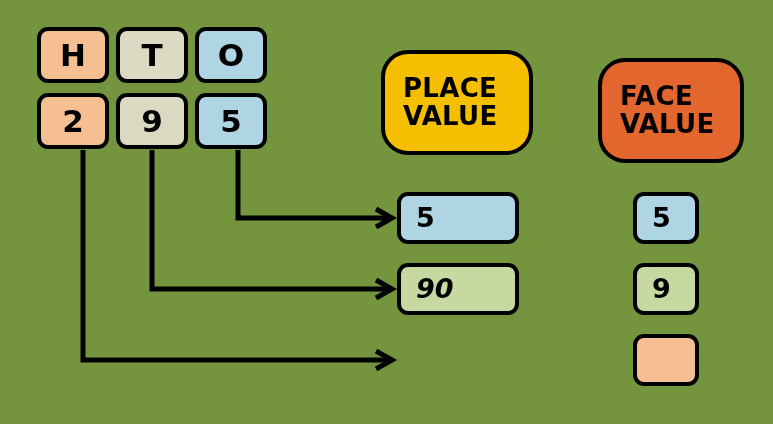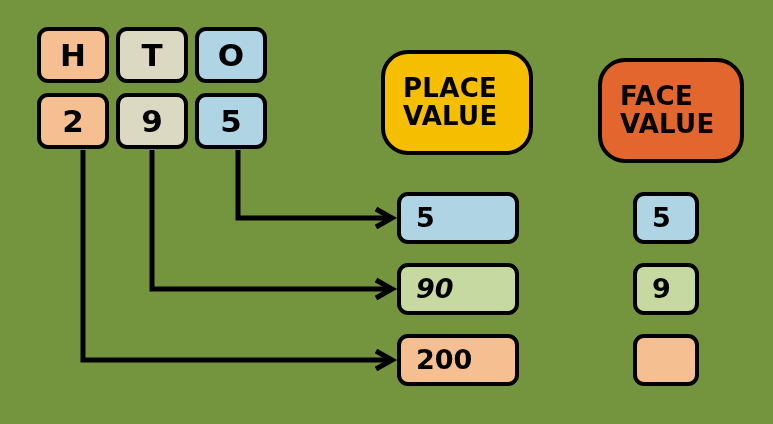--- a/index.html
+++ b/index.html
@@ -130,19 +130,18 @@
     <span>PLACE</span>
     <span>VALUE</span>
   </div>
   <div class="card heading narrow fill-red" style="left:598px; top:50px;margin-top:8px;">
     <span>FACE</span>
     <span>VALUE</span>
   </div>
 
   <div class="card left place-box fill-blue" style="left:397px; top:192px;">5</div>
   <div class="card left place-box fill-sage" style="left:397px; top:263px;font-style:italic;">90</div>
-  <div class="card left place-box fill-peach" style="left:397px; top:334px;">200</div>
 
   <div class="card left face-box fill-blue" style="left:633px; top:192px;">5</div>
   <div class="card left face-box fill-sage" style="left:633px; top:263px;">9</div>
   <div class="card left face-box fill-peach" style="left:633px; top:334px;"></div>
 
 </div>
 
 </body></html>

